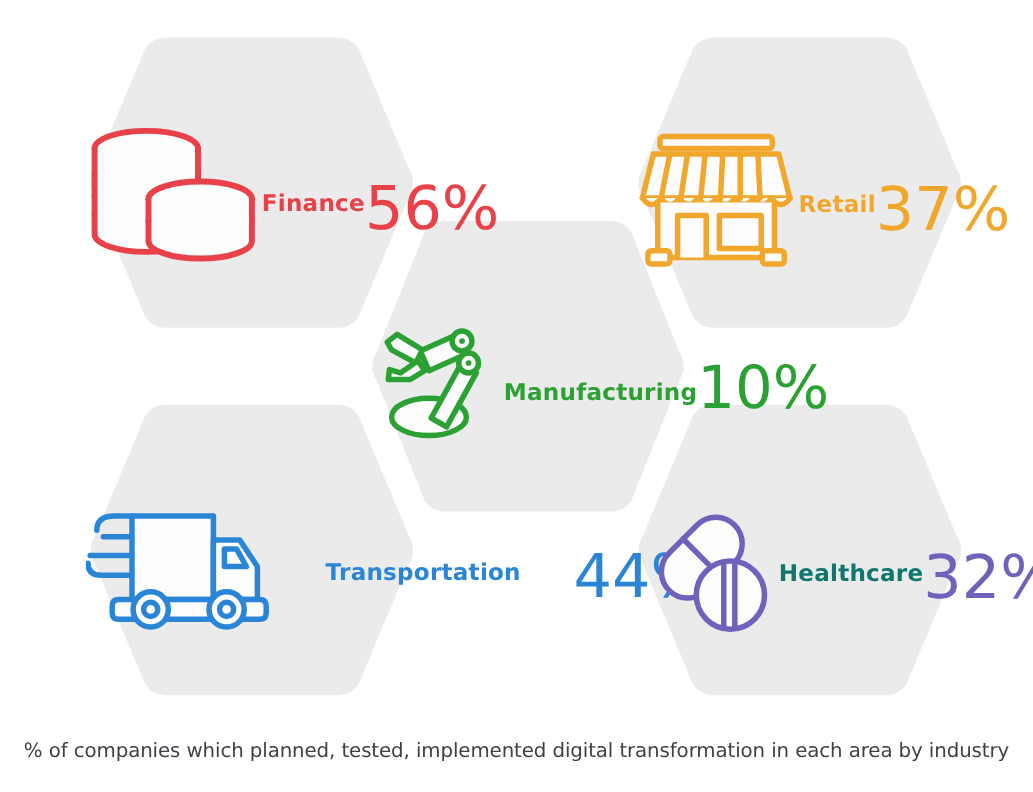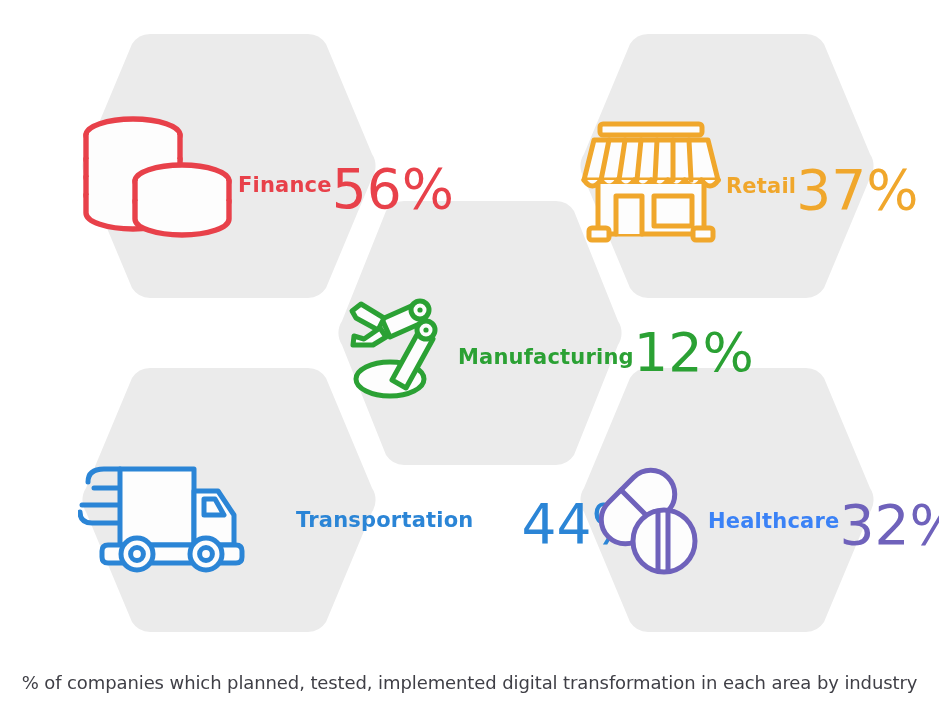--- a/index.html
+++ b/index.html
@@ -185,21 +185,21 @@
 
           <circle cx="86" cy="26" r="9" fill="#fdfdfd"></circle>
           <circle cx="86" cy="26" r="2.6" fill="#2ba134" stroke="none"></circle>
 
           <path d="M50 34 L27 20 L18 27 L22 34 L44 46 Z" fill="#fdfdfd"></path>
 
           <path d="M46 44 L30 55 L20 52 L19 61 L39 61 L52 53 Z" fill="#fdfdfd"></path>
         </svg>
       </span>
       <span class="hex-label" style="color:#2ba134">Manufacturing</span>
-      <span class="hex-value" style="color:#2ba134">12%</span>
+      <span class="hex-value" style="color:#2ba134">10%</span>
     </div>
   </div>
 
   <div class="hex-cell" id="hex-transportation">
     <svg class="hex-shape" viewBox="0 0 302 276" aria-hidden="true">
       <path d="M72 6 H230 A22 22 0 0 1 248 16 L294 126 A22 22 0 0 1 294 150 L248 260 A22 22 0 0 1 230 270 H72 A22 22 0 0 1 54 260 L8 150 A22 22 0 0 1 8 126 L54 16 A22 22 0 0 1 72 6 Z" fill="#ebebeb"></path>
     </svg>
     <div class="hex-content">
       <span class="hex-icon">
         <svg width="170" height="118" viewBox="0 0 170 118" fill="none" stroke="#2b85d6" stroke-width="5" stroke-linecap="round" stroke-linejoin="round">
@@ -239,20 +239,20 @@
           <g transform="rotate(-45 62 52)">
             <rect x="20" y="28" width="84" height="48" rx="24" fill="#fdfdfd"></rect>
             <path d="M62 28 V76"></path>
           </g>
 
           <circle cx="88" cy="86" r="31" fill="#fdfdfd"></circle>
           <path d="M82 57 L82 115"></path>
           <path d="M92 57.5 L92 115"></path>
         </svg>
       </span>
-      <span class="hex-label" style="color:#3b82f6">Healthcare</span>
+      <span class="hex-label" style="color:#0f766e">Healthcare</span>
       <span class="hex-value" style="color:#6f62bb">32%</span>
     </div>
   </div>
 
   <div id="caption">% of companies which planned, tested, implemented digital transformation in each area by industry</div>
 
 </div>
 
 </body></html>

